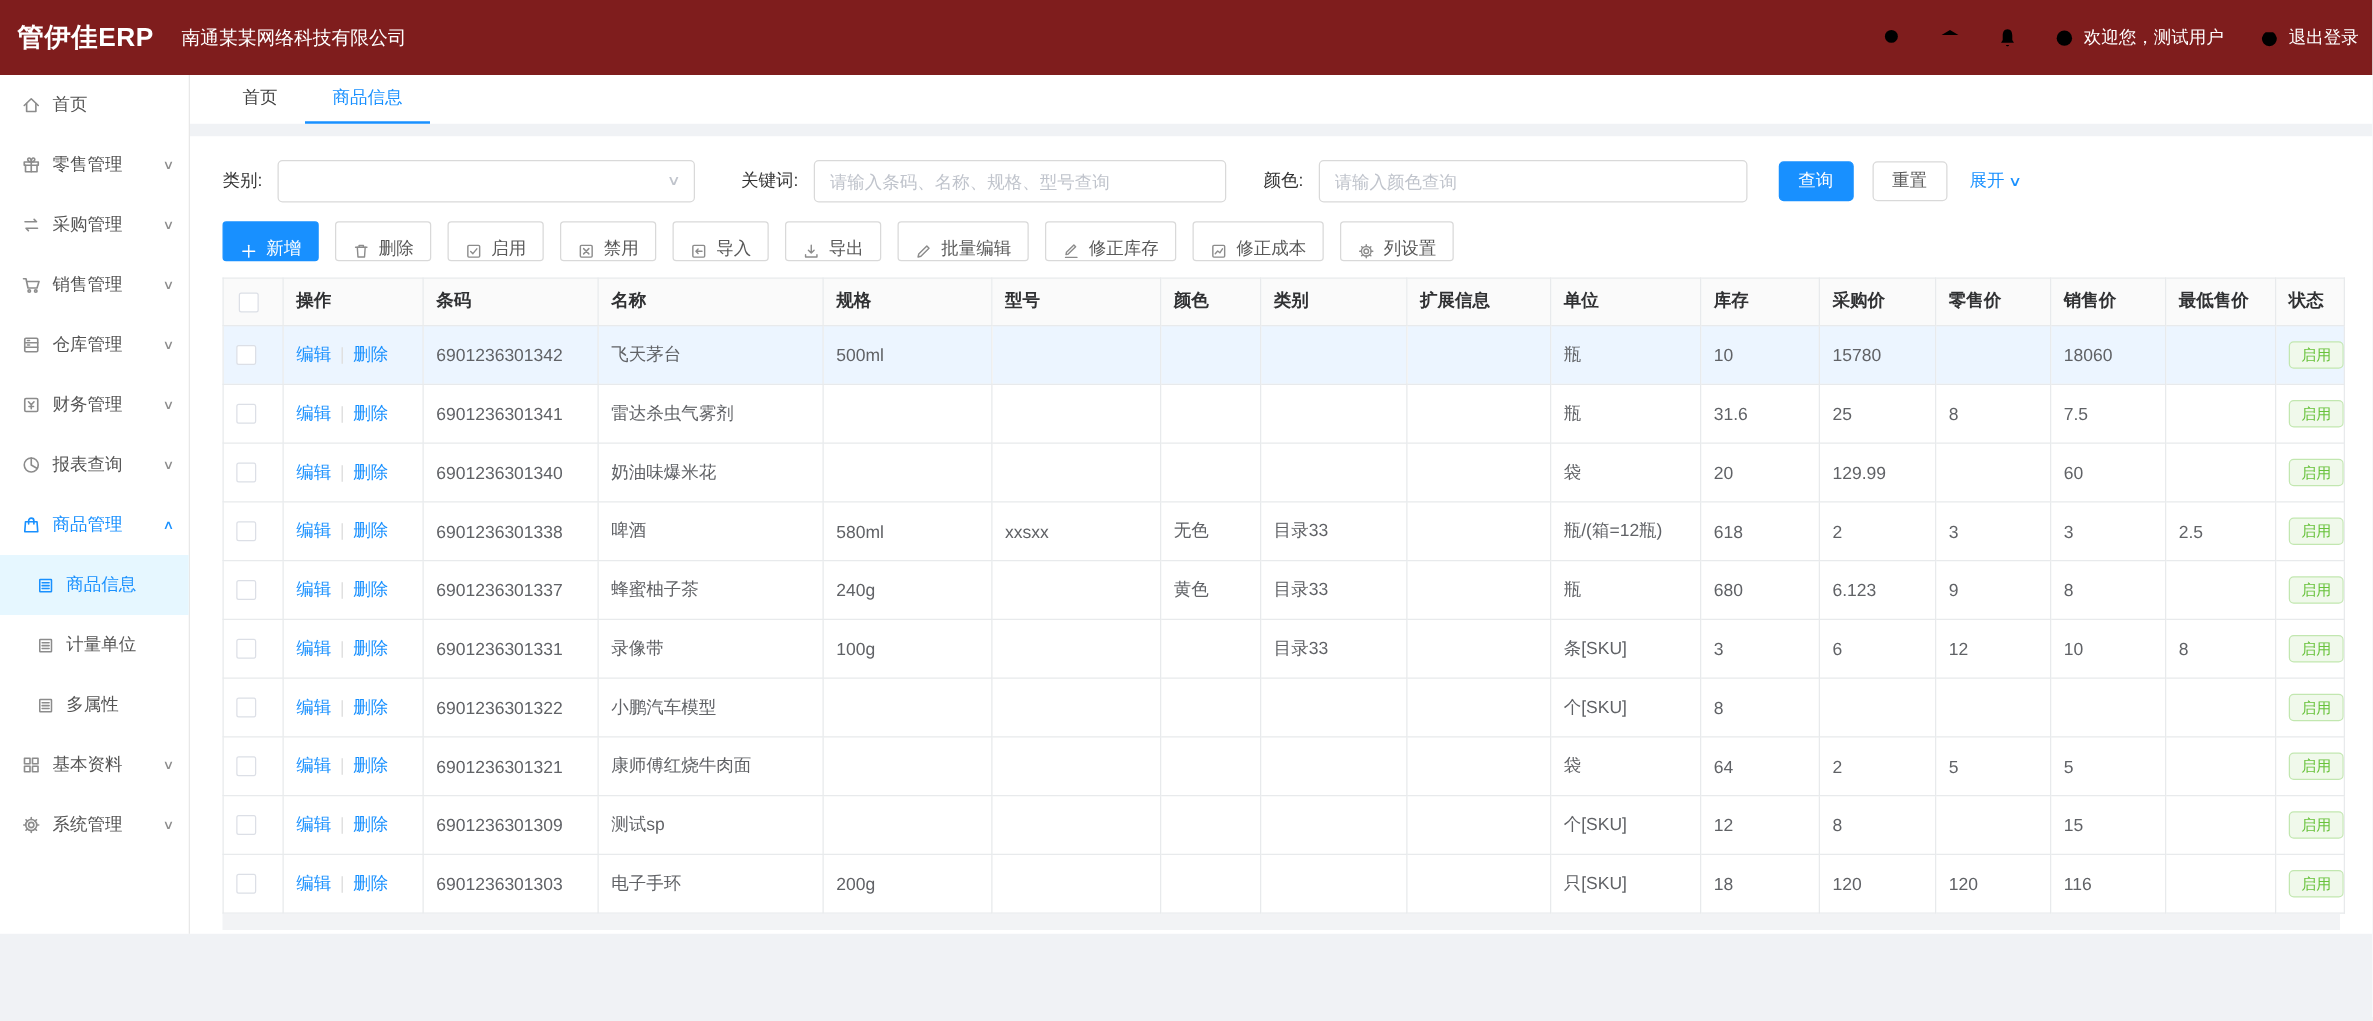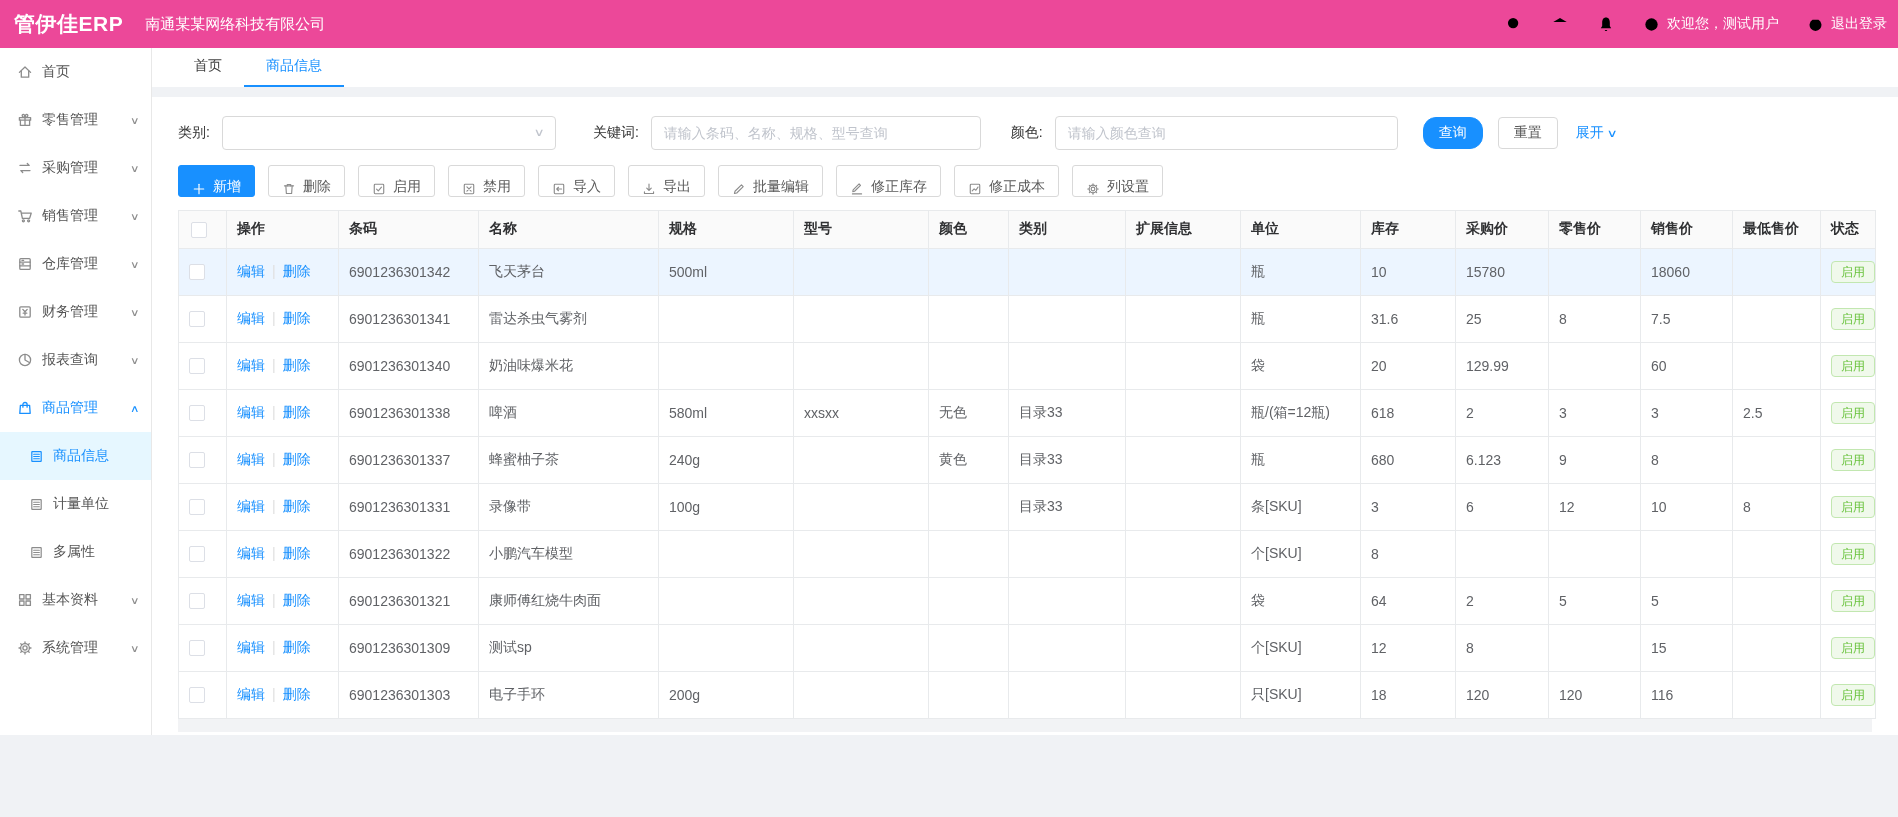--- a/index.html
+++ b/index.html
@@ -2,21 +2,21 @@
 <html><head>
 <meta charset="utf-8">
 <style>
   *{margin:0;padding:0;box-sizing:border-box;}
   html,body{width:1898px;height:817px;overflow:hidden;}
   body{font-family:"Liberation Sans","DejaVu Sans",sans-serif;background:#f0f2f5;font-size:14px;color:#333;}
   .icon{display:inline-flex;align-items:center;justify-content:center;}
   .icon svg{fill:none;stroke:currentColor;stroke-width:1.3;stroke-linecap:round;stroke-linejoin:round;width:100%;height:100%;}
 
   
-  .app-header{height:48px;background:#ec4899;display:flex;align-items:center;color:#fff;}
+  .app-header{height:60px;background:#7f1d1d;display:flex;align-items:center;color:#fff;}
   .logo{font-size:21px;font-weight:bold;padding-left:14px;letter-spacing:.5px;white-space:nowrap;}
   .company{font-size:15px;margin-left:22px;white-space:nowrap;}
   .header-right{margin-left:auto;display:flex;align-items:center;padding-right:11px;}
   .hicon{width:18px;height:18px;color:#fff;margin-left:28px;cursor:pointer;}
   .welcome-group,.logout-group{display:flex;align-items:center;margin-left:28px;cursor:pointer;font-size:14px;}
   .welcome-group .hicon,.logout-group .hicon{margin-left:0;margin-right:7px;width:17px;height:17px;}
 
   
   .app-body{display:flex;height:687px;}
   .sidebar{width:152px;background:#fff;border-right:1px solid #e8e8e8;flex:none;}
@@ -44,21 +44,21 @@
   .f-label{color:#333;margin-right:12px;white-space:nowrap;}
   .select-box{width:334px;height:34px;border:1px solid #d9d9d9;border-radius:4px;background:#fff;display:flex;align-items:center;justify-content:flex-end;padding-right:12px;color:#c0c4cc;cursor:pointer;}
   .select-box .arrow{font-size:11px;color:#c0c4cc;transform:scaleX(1.4);}
   .f-input{height:34px;border:1px solid #d9d9d9;border-radius:4px;padding:0 12px;font-size:14px;color:#333;outline:none;font-family:inherit;}
   .f-input::placeholder{color:#c0c4cc;}
   .kw-input{width:330px;}
   .color-input{width:343px;}
   .g2{margin-left:37px;}
   .g3{margin-left:30px;}
   .btn{height:32px;border:1px solid #d9d9d9;background:#fff;border-radius:4px;color:#595959;font-size:14px;padding:0 15px;cursor:pointer;display:inline-flex;align-items:center;font-family:inherit;}
-  .btn.primary{background:#1890ff;border-color:#1890ff;color:#fff;border-radius:13px;}
+  .btn.primary{background:#1890ff;border-color:#1890ff;color:#fff;}
   .query-btn{margin-left:25px;}
   .reset-btn{margin-left:15px;}
   .expand-link{color:#1890ff;margin-left:18px;cursor:pointer;white-space:nowrap;}
   .expand-link .arrow{font-size:11px;transform:scaleX(1.4);display:inline-block;margin-left:4px;}
 
   
   .toolbar{display:flex;gap:13px;margin-top:15px;}
   .tbtn{height:32px;border:1px solid #d9d9d9;background:#fff;border-radius:3px;color:#595959;font-size:14px;padding:0 13px;cursor:pointer;display:inline-flex;align-items:flex-end;gap:7px;font-family:inherit;}
   .tbtn .icon{width:14px;height:14px;color:#8c8c8c;}
   .tbtn.primary{background:#1890ff;border-color:#1890ff;color:#fff;}

